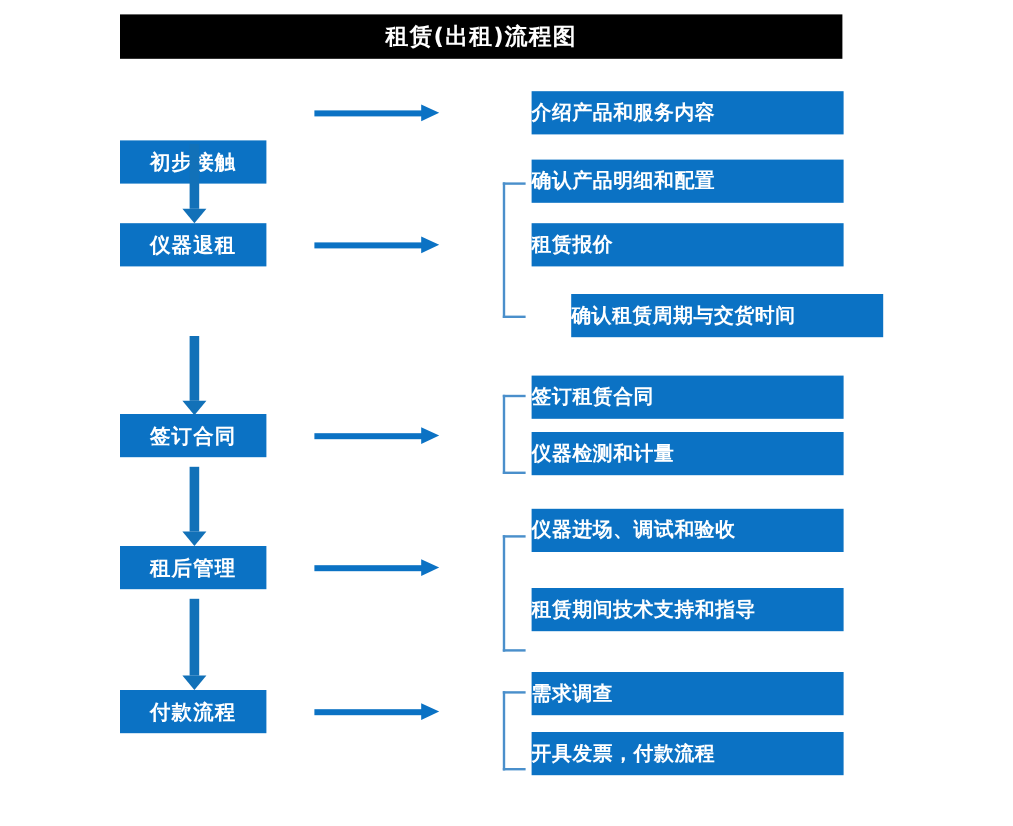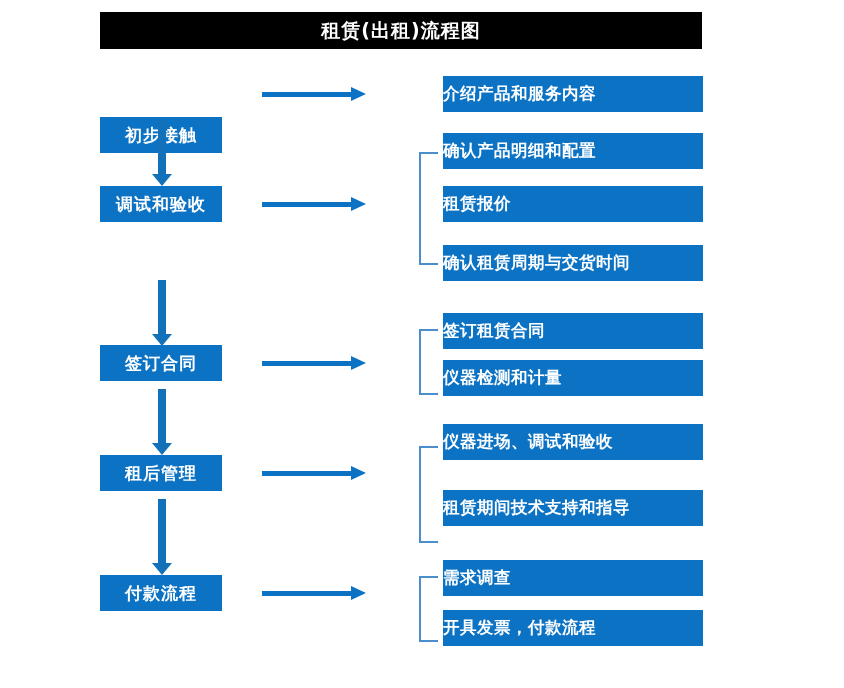--- a/index.html
+++ b/index.html
@@ -132,21 +132,21 @@
 </style>
 </head>
 <body>
 
 <div id="canvas">
 
   <div class="title-bar">租赁(出租)流程图</div>
 
   <div class="stage-box" style="top:76px;margin-top:41px;">初步接触</div>
 
-  <div class="stage-box" style="top:186px;">调试和验收</div>
+  <div class="stage-box" style="top:186px;">仪器退租</div>
 
   <div class="stage-box" style="top:345px;">签订合同</div>
 
   <div class="stage-box" style="top:455px;">租后管理</div>
 
   <div class="stage-box" style="top:575px;">付款流程</div>
 
   <div class="v-arrow" style="top:120px; height:66px;">
     <div class="shaft" style="height:54px;"></div>
     <div class="head" style="top:54px;"></div>
@@ -199,21 +199,21 @@
   <div class="bracket" style="top:446px; height:97px;"></div>
 
   <div class="bracket" style="top:576px; height:66px;"></div>
 
   <div class="detail-box" style="top:76px;">介绍产品和服务内容</div>
 
   <div class="detail-box" style="top:133px;">确认产品明细和配置</div>
 
   <div class="detail-box" style="top:186px;">租赁报价</div>
 
-  <div class="detail-box" style="top:245px;">确认租赁周期与交货时间</div>
+  <div class="detail-box" style="top:245px;margin-left:33px;">确认租赁周期与交货时间</div>
 
   <div class="detail-box" style="top:313px;">签订租赁合同</div>
 
   <div class="detail-box" style="top:360px;">仪器检测和计量</div>
 
   <div class="detail-box" style="top:424px;">仪器进场、调试和验收</div>
 
   <div class="detail-box" style="top:490px;">租赁期间技术支持和指导</div>
 
   <div class="detail-box" style="top:560px;">需求调查</div>

